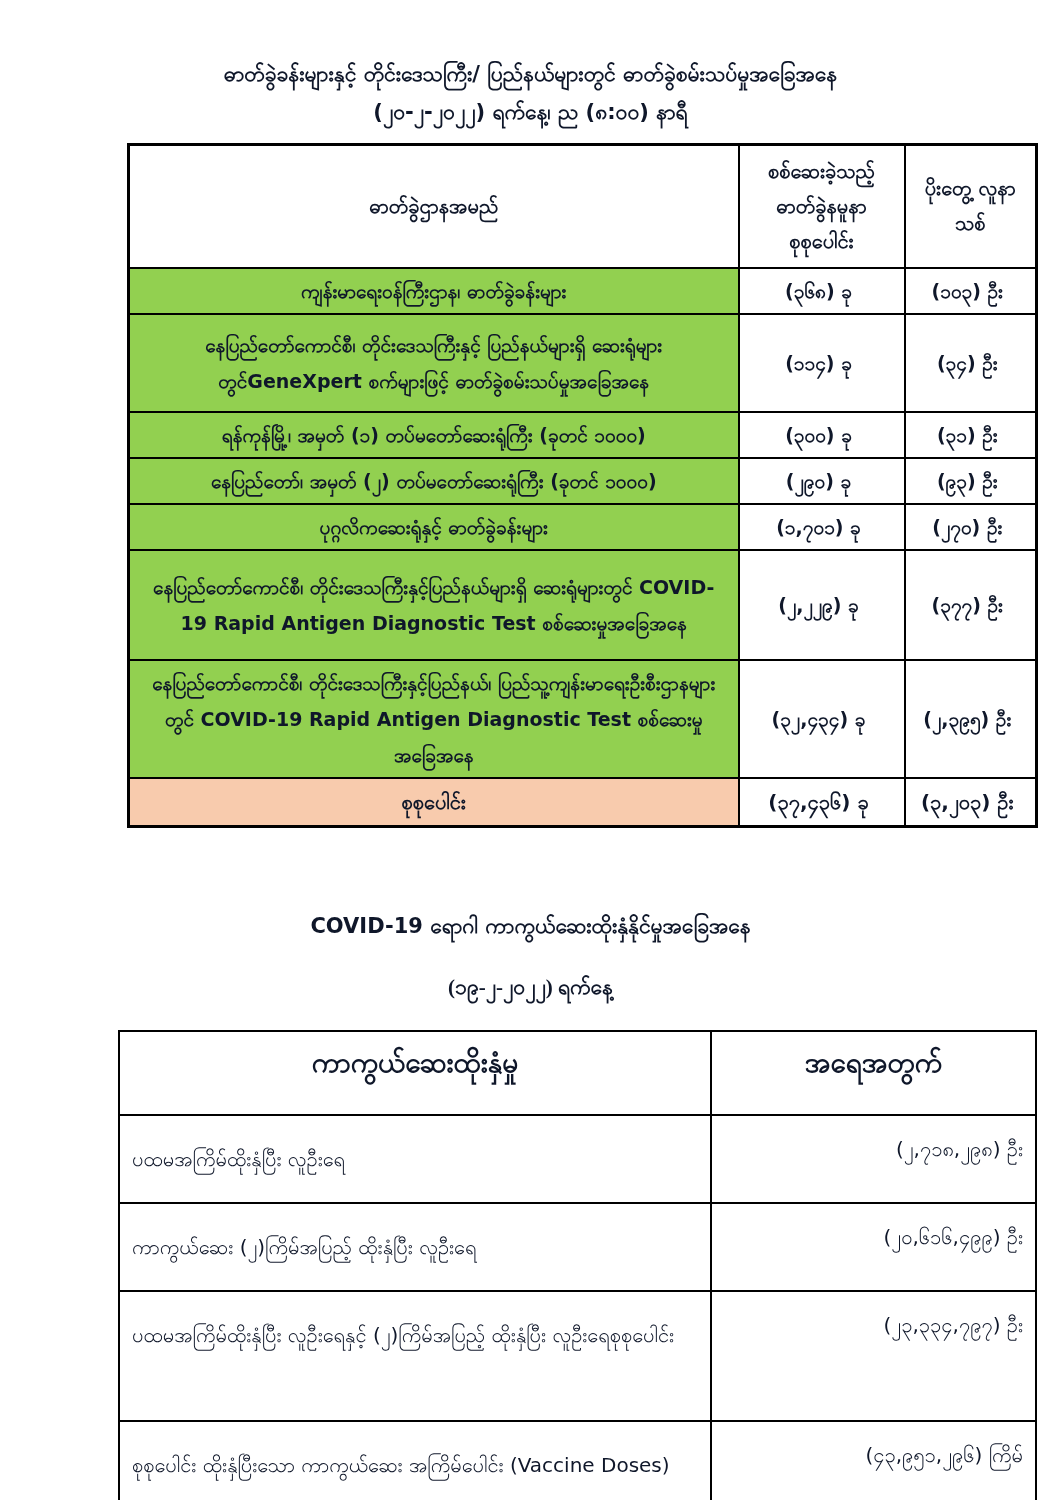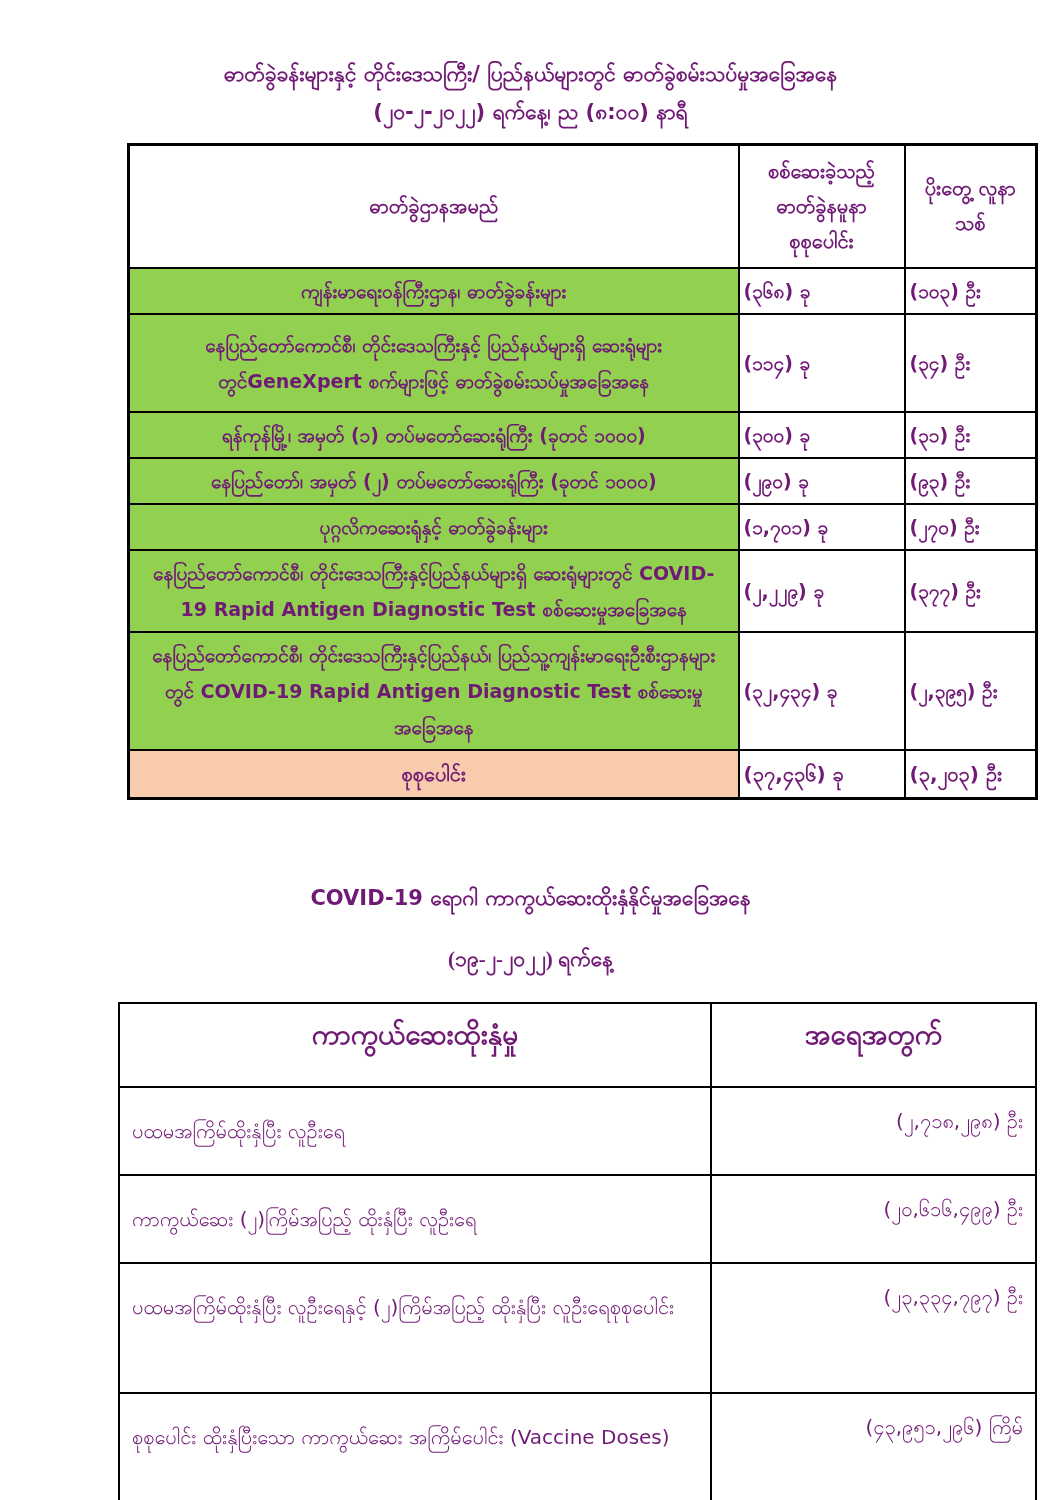--- a/index.html
+++ b/index.html
@@ -4,21 +4,21 @@
 <style>
   * { margin: 0; padding: 0; box-sizing: border-box; }
   html, body { background: #fff; }
   .page {
     position: relative;
     width: 1061px;
     height: 1500px;
     margin: 0 auto;
     background: #ffffff;
     font-family: "DejaVu Sans", sans-serif;
-    color: #701a75;
+    color: #0f172a;
     overflow: hidden;
   }
   .doc-title {
     margin-top: 58px;
     text-align: center;
     font-size: 21px;
     font-weight: 700;
     line-height: 1.6;
   }
   .doc-subtitle {
@@ -54,28 +54,28 @@
     font-weight: 600;
     vertical-align: middle;
     line-height: 1.9;
   }
   .lab-table td.name-cell {
     text-align: center;
     background: #92D050;
     padding: 4px 10px;
   }
   .lab-table td.num-cell {
-    text-align: left;
+    text-align: center;
     padding: 4px 10px 4px 4px;
     background: #fff;
     white-space: nowrap;
   }
   .lab-table tr.h40 { height: 40px; }
   .lab-table tr.h98 { height: 98px; }
-  .lab-table tr.h110 { height: 82px; }
+  .lab-table tr.h110 { height: 110px; }
   .lab-table tr.total-row { height: 38px; }
   .lab-table tr.total-row td.name-cell { background: #F8CBAD; font-weight: 700; font-size: 20px; }
   .lab-table tr.total-row td.num-cell { font-weight: 700; font-size: 20px; }
 
   
   .vax-title {
     margin-top: 84px;
     text-align: center;
     font-size: 21px;
     font-weight: 700;

